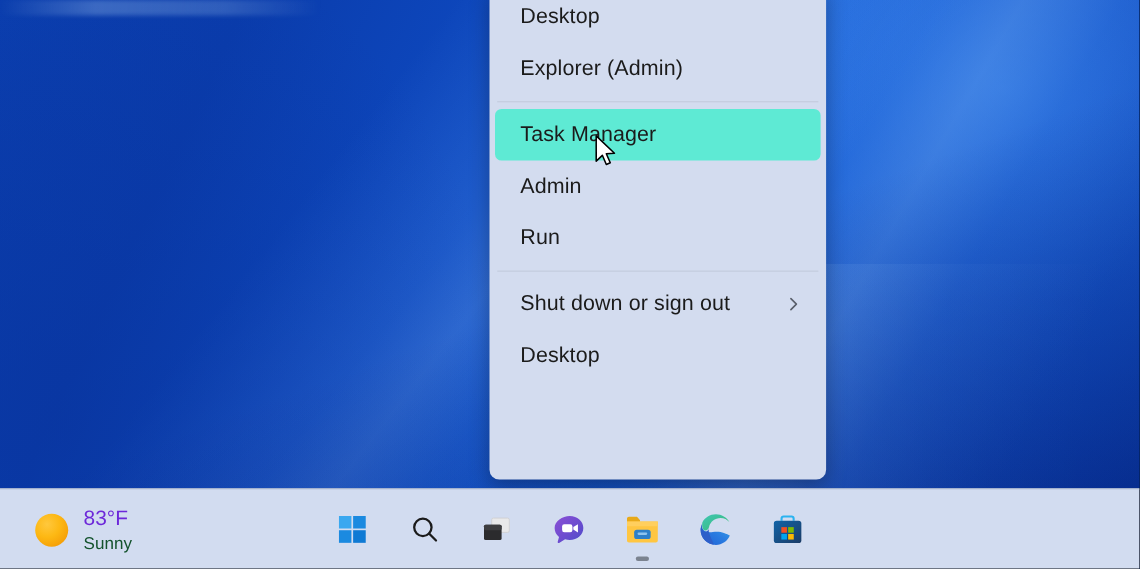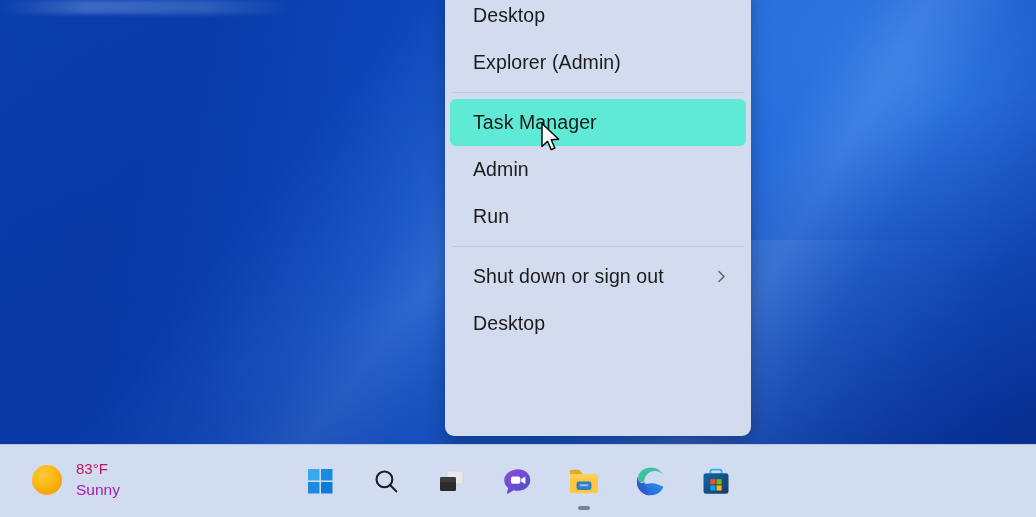--- a/index.html
+++ b/index.html
@@ -167,22 +167,22 @@
     cursor: default;
   }
   #sun-icon {
     width: 30px;
     height: 30px;
     border-radius: 50%;
     background: radial-gradient(circle at 36% 32%, #ffc83d 0%, #fdb813 42%, #f09000 100%);
     flex: 0 0 auto;
   }
   .weather-text { display: flex; flex-direction: column; gap: 1px; }
-  .weather-temp { font-size: 15px; color: #be185d; line-height: 1.25; }
-  .weather-cond { font-size: 15.5px; color: #a21caf; line-height: 1.25; }
+  .weather-temp { font-size: 19px; color: #6d28d9; line-height: 1.25; }
+  .weather-cond { font-size: 15.5px; color: #14532d; line-height: 1.25; }
 
   #taskbar-center {
     position: absolute;
     left: 0; top: 0;
     width: 100%;
     height: 73px;
     display: flex;
     align-items: center;
     justify-content: center;
     gap: 18px;

